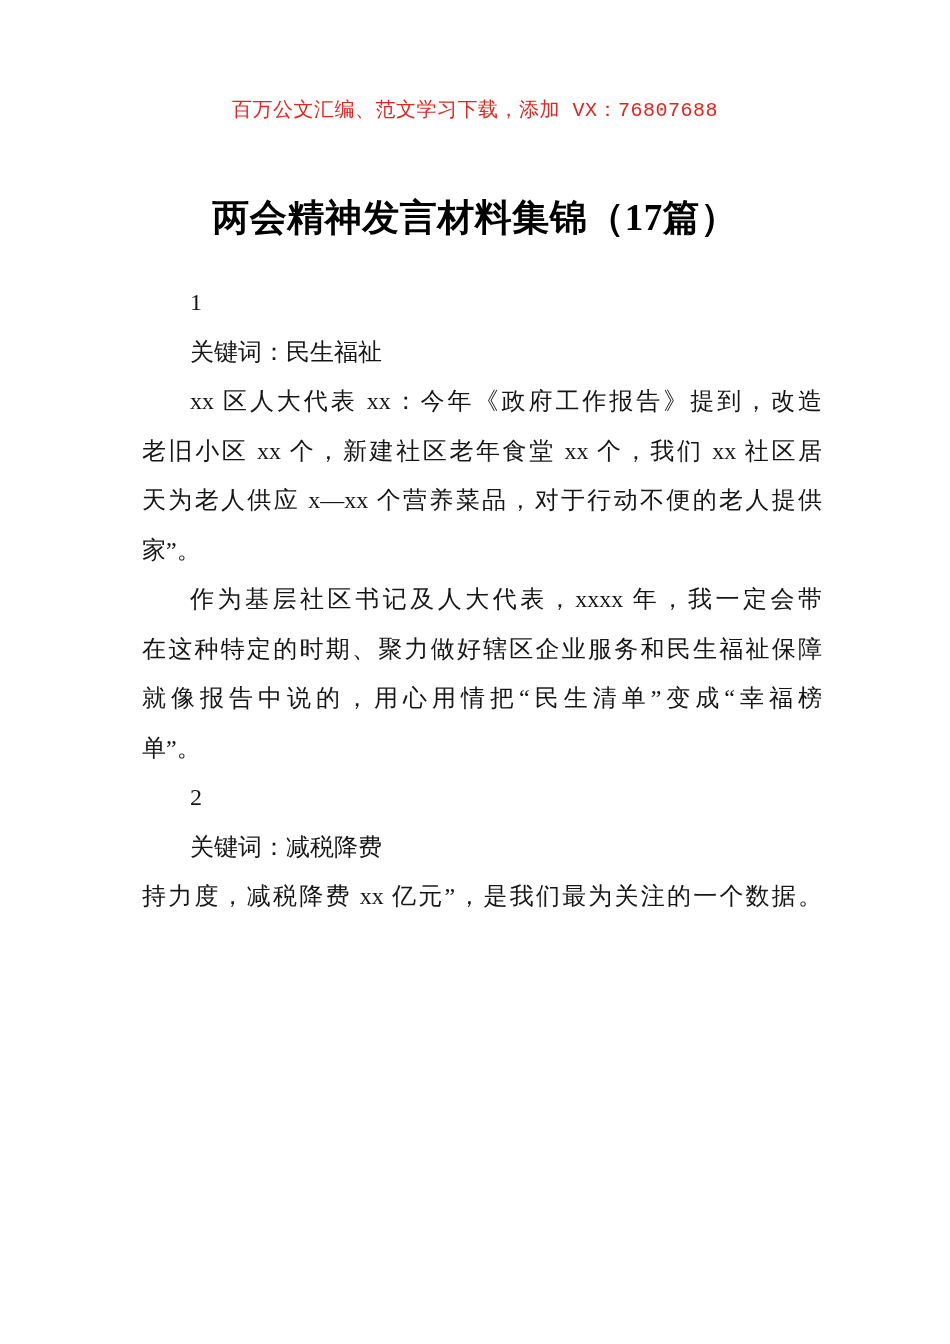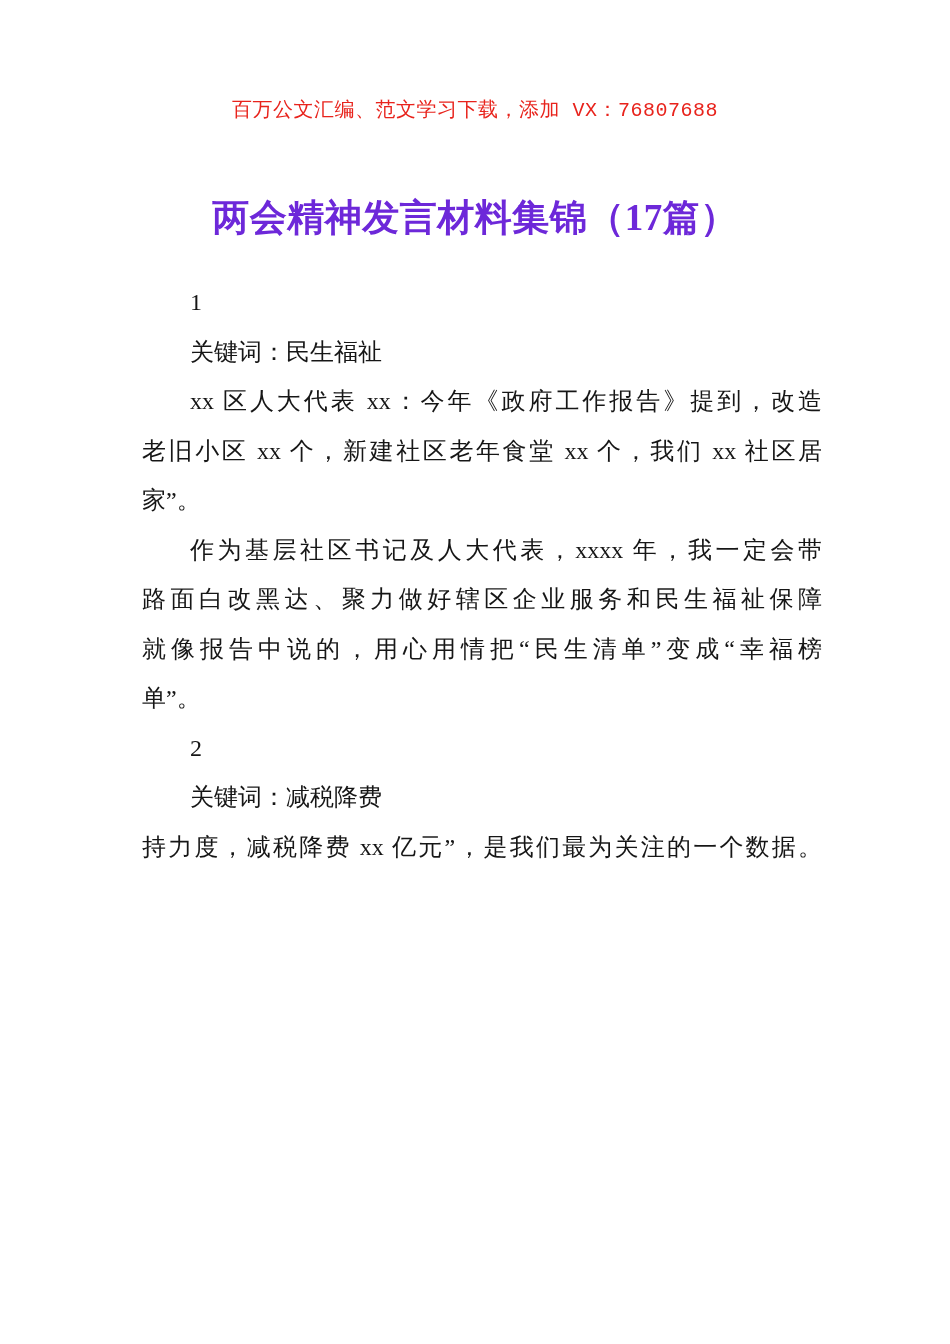--- a/index.html
+++ b/index.html
@@ -32,21 +32,21 @@
   .doc-title {
     position: absolute;
     top: 168px;
     left: 0;
     right: 0;
     text-align: center;
     font-family: "Liberation Serif", "DejaVu Serif", serif;
     font-size: 37px;
     line-height: 50px;
     font-weight: 600;
-    color: #6d28d9;
+    color: #000000;
     letter-spacing: 0.5px;
   }
   .doc-body {
     position: absolute;
     top: 278px;
     left: 142px;
     width: 680px;
     font-family: "Liberation Serif", "DejaVu Serif", serif;
     font-size: 24px;
     color: #161616;
@@ -73,22 +73,23 @@
 <div class="page">
   <div class="promo" style="color: rgb(232, 35, 28);">百万公文汇编、范文学习下载，添加 VX：76807688</div>
 
   <h1 class="doc-title">两会精神发言材料集锦（17篇）</h1>
 
   <div class="doc-body">
       <div class="line indent">1</div>
       <div class="line indent">关键词：民生福祉</div>
       <div class="line indent fill">xx 区人大代表 xx：今年《政府工作报告》提到，改造</div>
       <div class="line fill">老旧小区 xx 个，新建社区老年食堂 xx 个，我们 xx 社区居</div>
+      <div class="line fill">天为老人供应 x—xx 个营养菜品，对于行动不便的老人提供</div>
       <div class="line">家”。</div>
       <div class="line indent fill">作为基层社区书记及人大代表，xxxx 年，我一定会带</div>
-      <div class="line fill">路面白改黑达、聚力做好辖区企业服务和民生福祉保障</div>
+      <div class="line fill">在这种特定的时期、聚力做好辖区企业服务和民生福祉保障</div>
       <div class="line fill">就像报告中说的，用心用情把“民生清单”变成“幸福榜</div>
       <div class="line">单”。</div>
       <div class="line indent">2</div>
       <div class="line indent">关键词：减税降费</div>
       <div class="line fill">持力度，减税降费 xx 亿元”，是我们最为关注的一个数据。</div>
     </div>
 </div>
 
 </body></html>

